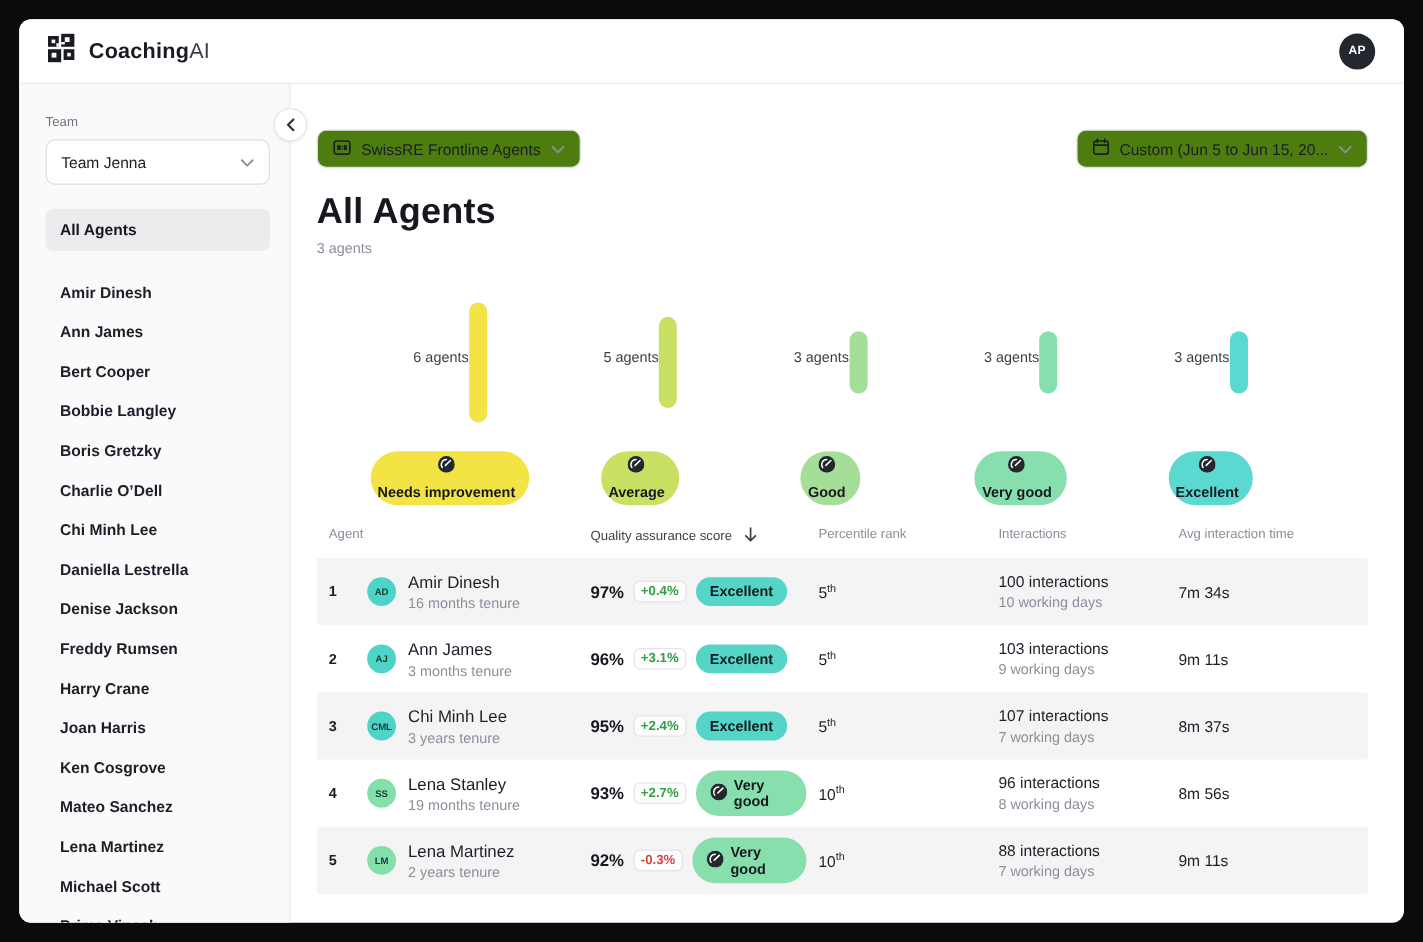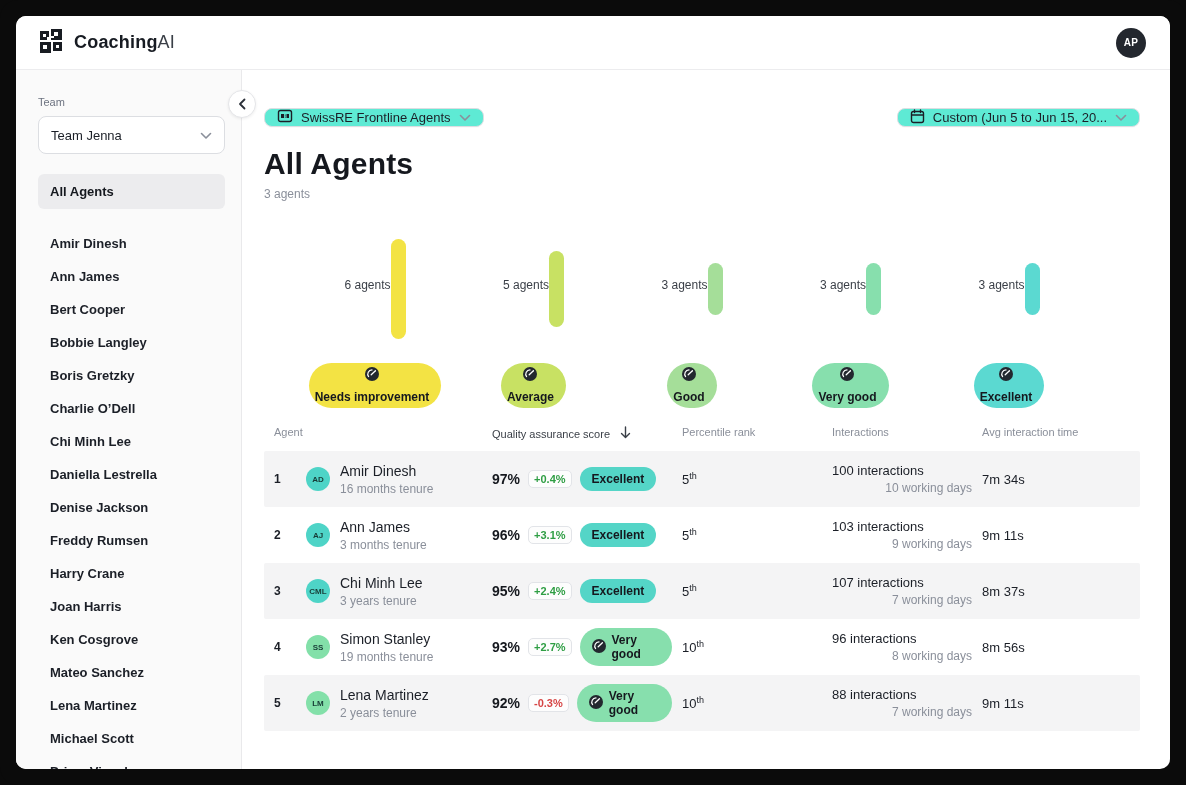--- a/index.html
+++ b/index.html
@@ -22,21 +22,21 @@
   .side-select { height:38px; background:#fff; border:1px solid #dcdee2; border-radius:8px; display:flex; align-items:center; justify-content:space-between; padding:0 12px; font-size:13px; color:#1b1f27; cursor:pointer; }
   .all-agents { margin-top:20px; background:#ececee; border-radius:6px; padding:10px 12px; font-size:13px; font-weight:700; color:#15181e; cursor:pointer; }
   .side-names { margin-top:18px; }
   .side-name { padding:9px 12px; font-size:13px; font-weight:600; color:#1b1f27; cursor:pointer; white-space:nowrap; }
 
   .collapse-btn { position:absolute; left:212px; top:20px; width:28px; height:28px; border-radius:50%; background:#fff; border:1px solid #e4e5e8; box-shadow:0 1px 3px rgba(0,0,0,.07); display:flex; align-items:center; justify-content:center; cursor:pointer; z-index:5; }
 
   
   .main { flex:1; min-width:0; padding:38px 30px 0 22px; overflow:hidden; }
   .filters { display:flex; align-items:center; justify-content:space-between; }
-  .chip { display:inline-flex; align-items:center; gap:8px; height:19px; padding:0 12px; background:#5eead4; border:1px solid #dcdee2; border-radius:8px; font-size:13px; color:#1b1f27; cursor:pointer; box-shadow:0 1px 1px rgba(0,0,0,.02); }
+  .chip { display:inline-flex; align-items:center; gap:8px; height:32px; padding:0 12px; background:#4d7c0f; border:1px solid #dcdee2; border-radius:8px; font-size:13px; color:#1b1f27; cursor:pointer; box-shadow:0 1px 1px rgba(0,0,0,.02); }
   .page-title { margin-top:20px; font-size:30px; font-weight:700; color:#15181e; letter-spacing:.2px; }
   .page-sub { margin-top:6px; font-size:12px; color:#8a8f9a; }
 
   .tabs { margin-top:26px; display:flex; gap:26px; border-bottom:1px solid #e9e9eb; }
   .tab { padding:0 0 10px 0; font-size:13px; font-weight:600; color:#6d7380; cursor:pointer; border-bottom:3px solid transparent; }
   .tab--active { color:#15181e; font-weight:700; border-bottom-color:#1d222b; }
 
   
   .chart { margin-top:24px; display:flex; justify-content:space-between; padding:0 56px 0 36px; }
   .chart-col { width:150px; display:flex; flex-direction:column; align-items:center; }
@@ -60,21 +60,21 @@
   .nm .n1 { font-size:14px; color:#1b1f27; }
   .nm .n2 { font-size:12px; color:#8a8f9a; margin-top:3px; }
   .c-score { display:flex; align-items:center; gap:8px; padding-left:10px; }
   .score { font-size:14px; font-weight:700; color:#15181e; }
   .delta { font-size:11px; font-weight:600; padding:2px 5px; border:1px solid #e2e4e8; background:#fdfdfd; border-radius:5px; }
   .row-pill { display:inline-flex; align-items:center; gap:6px; padding:5px 12px; border-radius:999px; font-size:12px; font-weight:700; color:#15181e; }
   .c-pct { font-size:13px; color:#1b1f27; padding-left:10px; }
   .c-pct sup { font-size:9px; }
   .c-int { padding-left:10px; }
   .c-int .i1 { font-size:13px; color:#1b1f27; }
-  .c-int .i2 { font-size:12px; color:#8a8f9a; margin-top:3px;text-align:right; }
+  .c-int .i2 { font-size:12px; color:#8a8f9a; margin-top:3px; }
   .c-avg { font-size:13px; color:#1b1f27; padding-left:10px; }
 </style>
 </head>
 <body>
 
 <div class="frame">
   <div class="app">
 
     <div class="topbar">
       <div class="brand">
@@ -352,21 +352,21 @@
                   <div class="i1">107 interactions</div>
                   <div class="i2">7 working days</div>
                 </div>
                 <div class="c-avg">8m 37s</div>
               </div>
               <div class="trow">
                 <div class="c-agent">
                   <span class="rank">4</span>
                   <span class="av" style="background: rgb(131, 224, 169);">SS</span>
                   <span class="nm">
-                    <div class="n1">Simon Stanley</div>
+                    <div class="n1">Lena Stanley</div>
                     <div class="n2">19 months tenure</div>
                   </span>
                 </div>
                 <div class="c-score">
                   <span class="score">93%</span>
                   <span class="delta" style="color: rgb(47, 158, 68);">+2.7%</span>
                   <span class="row-pill" style="background: rgb(135, 223, 173);">
                     <span>
                       <svg width="14" height="14" viewBox="0 0 14 14">
                         <circle cx="7" cy="7" r="7" fill="#23282f"></circle>

